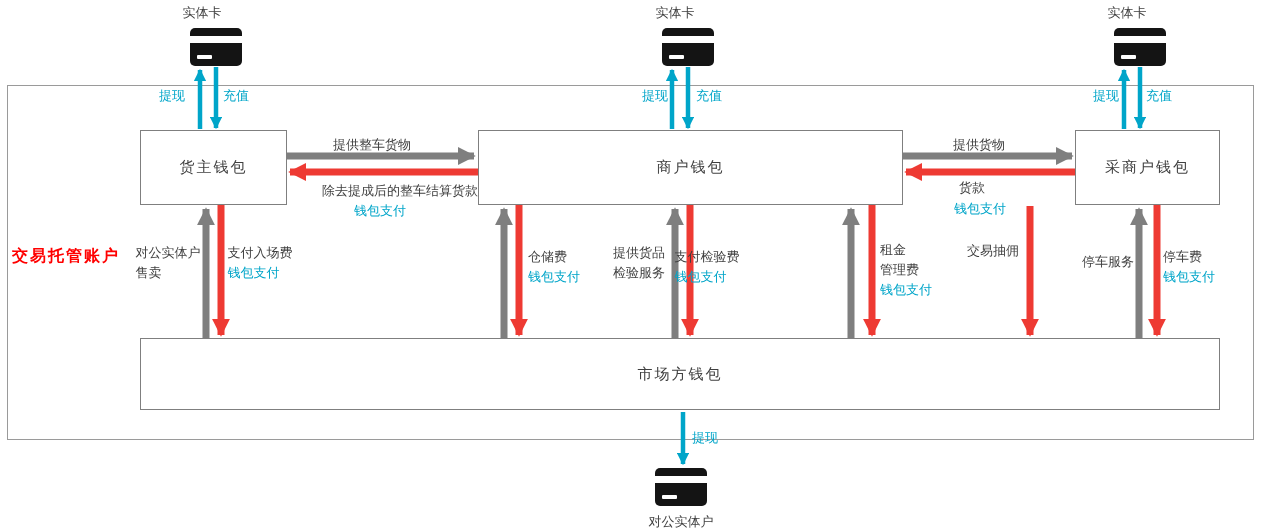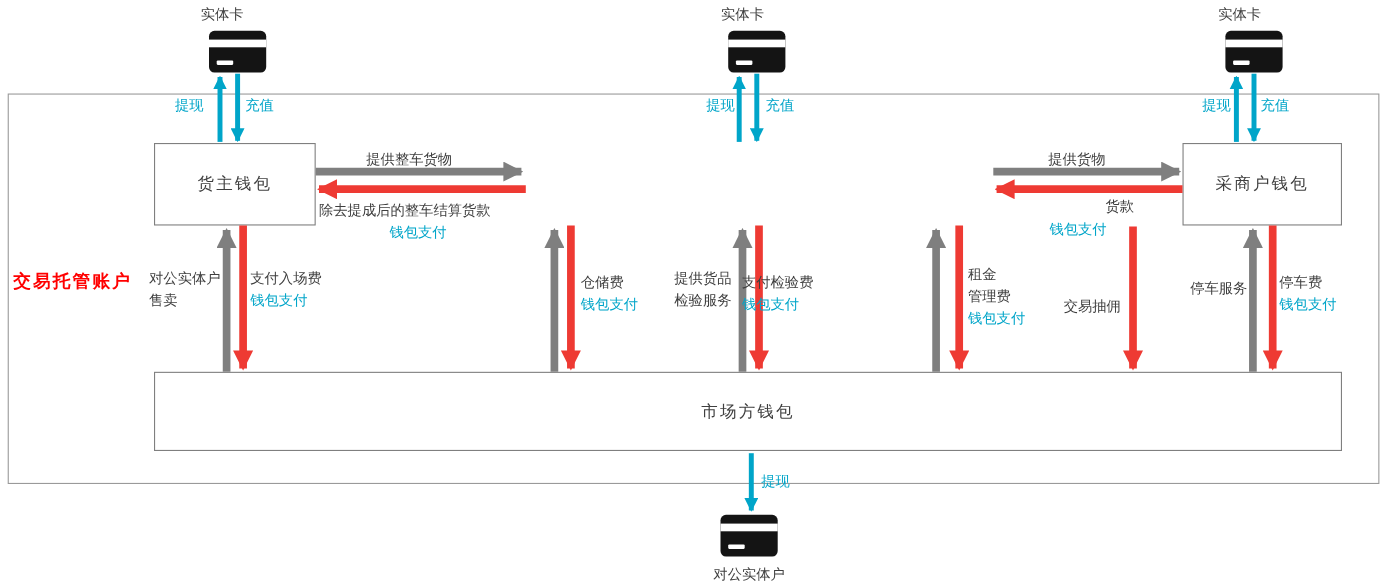--- a/index.html
+++ b/index.html
@@ -31,20 +31,23 @@
 </head>
 <body>
 
 <div class="canvas">
 
   <div class="box outer" style="left:7px;top:85px;width:1247px;height:355px"></div>
   <div class="escrow-label">交易托管账户</div>
 
   <div class="box wallet" style="left:140px;top:130px;width:147px;height:75px">
     <span>货主钱包</span>
+  </div>
+  <div class="box wallet" style="left:478px;top:130px;width:425px;height:75px">
+    <span>商户钱包</span>
   </div>
   <div class="box wallet" style="left:140px;top:338px;width:1080px;height:72px">
     <span>市场方钱包</span>
   </div>
   <div class="box wallet" style="left:1075px;top:130px;width:145px;height:75px">
     <span>采商户钱包</span>
   </div>
 
   <div class="card" style="left:190px;top:28px">
     <div class="stripe"></div>
@@ -109,24 +112,24 @@
 
   <div class="lbl cyan" style="left:172px;top:86px">提现</div>
   <div class="lbl cyan" style="left:236px;top:86px">充值</div>
   <div class="lbl cyan" style="left:655px;top:86px">提现</div>
   <div class="lbl cyan" style="left:709px;top:86px">充值</div>
   <div class="lbl cyan" style="left:1106px;top:86px">提现</div>
   <div class="lbl cyan" style="left:1159px;top:86px">充值</div>
   <div class="lbl cyan" style="left:705px;top:428px">提现</div>
 
   <div class="lbl" style="left:372px;top:135px">提供整车货物</div>
-  <div class="lbl" style="left:368px;top:181px">除去提成后的整车结算货款</div>
+  <div class="lbl" style="left:400px;top:181px">除去提成后的整车结算货款</div>
   <div class="lbl cyan" style="left:380px;top:201px">钱包支付</div>
   <div class="lbl" style="left:979px;top:135px">提供货物</div>
-  <div class="lbl" style="left:1018px;top:178px">货款</div>
+  <div class="lbl" style="left:972px;top:178px">货款</div>
   <div class="lbl cyan" style="left:980px;top:199px">钱包支付</div>
 
   <div class="lbl" style="left:168px;top:243px">
     <span>对公实体户</span>
       <span>售卖</span>
   </div>
   <div class="lbl" style="left:260px;top:243px">
     <span>支付入场费</span>
       <span class="cyan">钱包支付</span>
   </div>
@@ -144,21 +147,21 @@
     <span>支付检验费</span>
       <span class="cyan">钱包支付</span>
   </div>
 
   <div class="lbl" style="left:906px;top:240px">
     <span>租金</span>
       <span>管理费</span>
       <span class="cyan">钱包支付</span>
   </div>
 
-  <div class="lbl" style="left:993px;top:269px">交易抽佣</div>
+  <div class="lbl" style="left:993px;top:241px">交易抽佣</div>
 
   <div class="lbl" style="left:1108px;top:252px">停车服务</div>
   <div class="lbl" style="left:1189px;top:247px">
     <span>停车费</span>
       <span class="cyan">钱包支付</span>
   </div>
 
 </div>
 
 </body></html>

